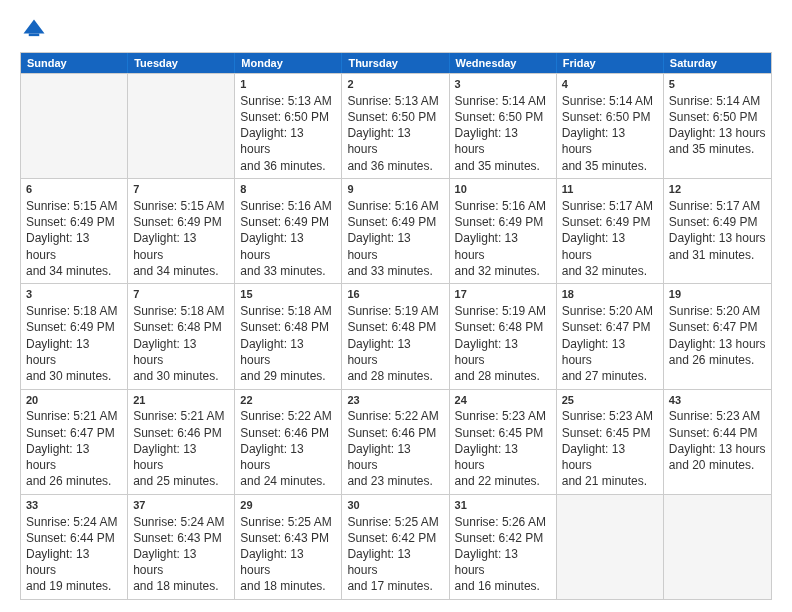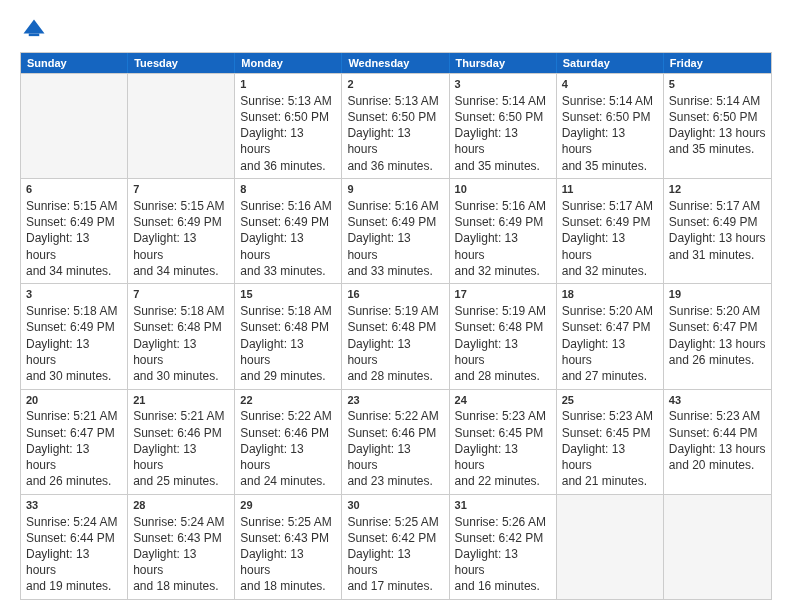--- a/index.html
+++ b/index.html
@@ -125,24 +125,24 @@
       <div class="month-year"></div>
       <div class="location"></div>
     </div>
   </div>
 
   <div class="calendar">
     <div class="cal-header">
     <div class="cal-header-cell">Sunday</div>
         <div class="cal-header-cell">Tuesday</div>
         <div class="cal-header-cell">Monday</div>
+        <div class="cal-header-cell">Thursday</div>
         <div class="cal-header-cell">Wednesday</div>
-        <div class="cal-header-cell">Thursday</div>
+        <div class="cal-header-cell">Friday</div>
         <div class="cal-header-cell">Saturday</div>
-        <div class="cal-header-cell">Friday</div>
       </div>
     <div class="cal-body">
     <div class="cal-row">
           <div class="cal-cell shade"></div>
           <div class="cal-cell shade"></div>
           <div class="cal-cell">
             <span class="day-num">1</span>
             <div class="cell-text">Sunrise: 5:13 AM<br>Sunset: 6:50 PM<br>Daylight: 13 hours<br>and 36 minutes.</div>
           </div>
           <div class="cal-cell">
@@ -251,21 +251,21 @@
             <span class="day-num">43</span>
             <div class="cell-text">Sunrise: 5:23 AM<br>Sunset: 6:44 PM<br>Daylight: 13 hours<br>and 20 minutes.</div>
           </div>
         </div>
         <div class="cal-row">
           <div class="cal-cell">
             <span class="day-num">33</span>
             <div class="cell-text">Sunrise: 5:24 AM<br>Sunset: 6:44 PM<br>Daylight: 13 hours<br>and 19 minutes.</div>
           </div>
           <div class="cal-cell">
-            <span class="day-num">28</span>
+            <span class="day-num">37</span>
             <div class="cell-text">Sunrise: 5:24 AM<br>Sunset: 6:43 PM<br>Daylight: 13 hours<br>and 18 minutes.</div>
           </div>
           <div class="cal-cell">
             <span class="day-num">29</span>
             <div class="cell-text">Sunrise: 5:25 AM<br>Sunset: 6:43 PM<br>Daylight: 13 hours<br>and 18 minutes.</div>
           </div>
           <div class="cal-cell">
             <span class="day-num">30</span>
             <div class="cell-text">Sunrise: 5:25 AM<br>Sunset: 6:42 PM<br>Daylight: 13 hours<br>and 17 minutes.</div>
           </div>

